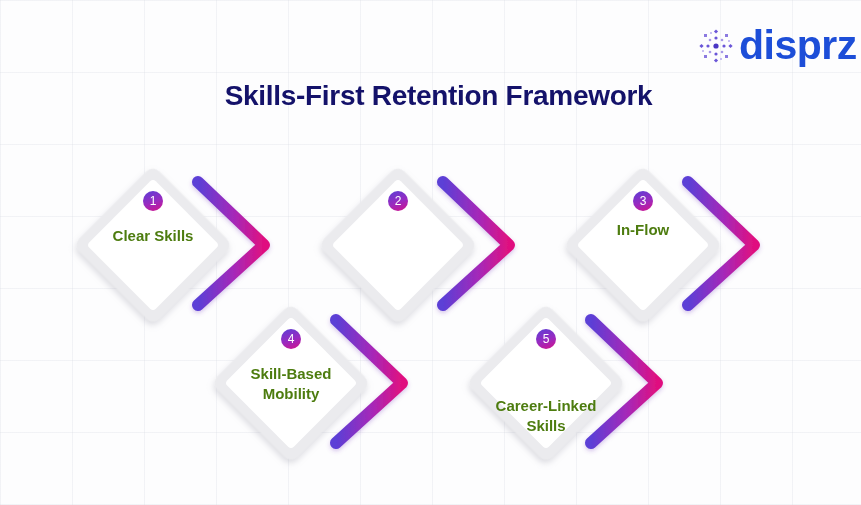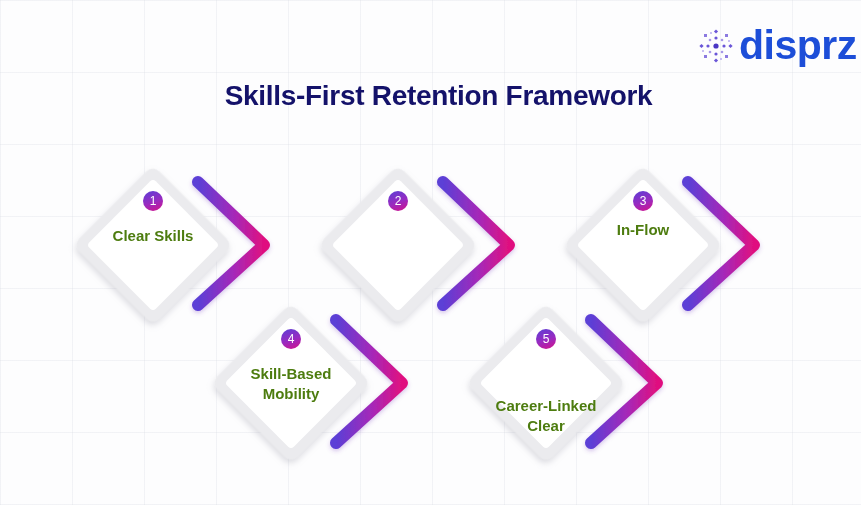--- a/index.html
+++ b/index.html
@@ -142,15 +142,15 @@
   <svg width="220" height="180">
     <polyline points="125,17 191,80 125,140" fill="none" stroke="url(#chevGrad)" stroke-width="12" stroke-linecap="round" stroke-linejoin="round" filter="url(#chevShadow)"></polyline>
   </svg>
   <svg width="220" height="180">
     <rect x="23.4" y="23.4" width="113.2" height="113.2" rx="9" transform="rotate(45 80 80)" fill="#ebebee" filter="url(#softShadow)"></rect>
     <rect x="33" y="33" width="94" height="94" rx="4" transform="rotate(45 80 80)" fill="#ffffff"></rect>
   </svg>
   <div class="badge" style="left:70px; top:26px;">5</div>
   <div class="label" style="left:15px; top:61px;margin-top:32px;">
     <div>Career-Linked</div>
-    <div>Clear</div>
+    <div>Skills</div>
   </div>
 </div>
 
 </body></html>

